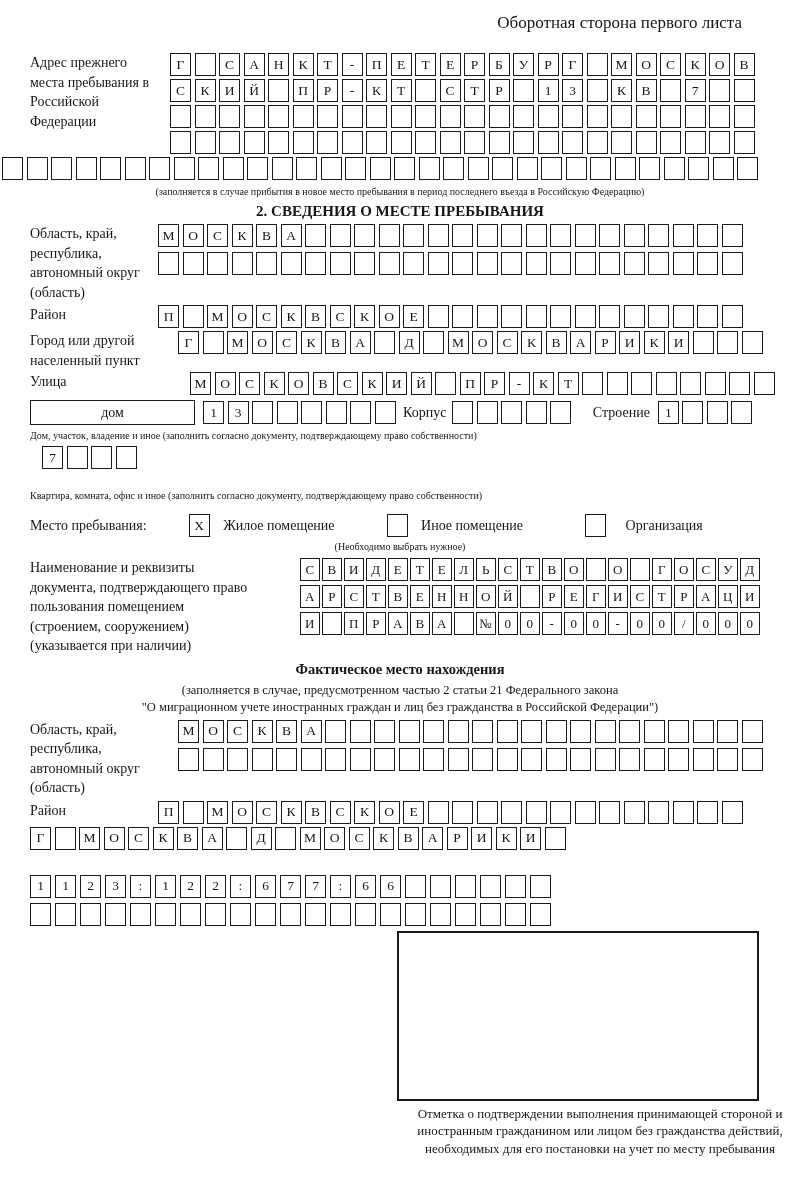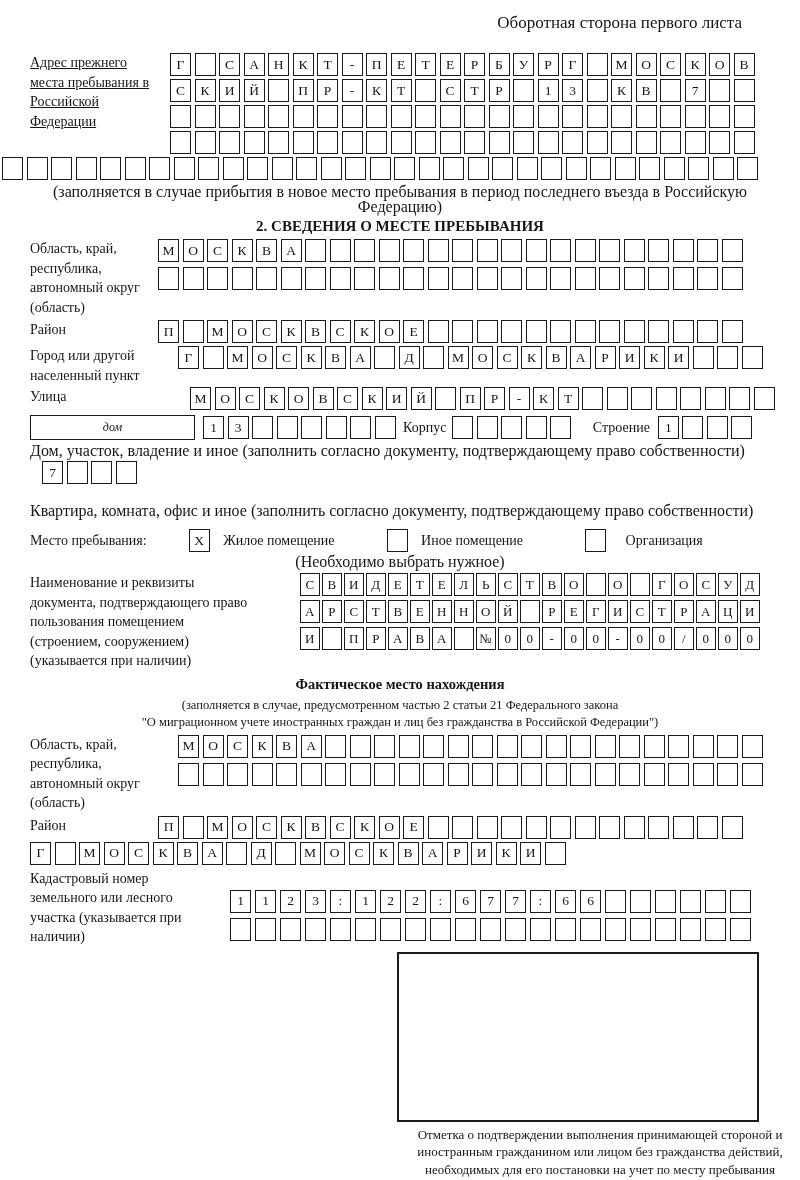--- a/index.html
+++ b/index.html
@@ -15,26 +15,26 @@
   .brow{display:flex;height:23px;}
   .cbox,.sm,.kad{
     box-sizing:border-box;height:23px;border:1.6px solid #1a1a1a;background:#fff;
     display:flex;align-items:center;justify-content:center;
     font-size:13.5px;flex:0 0 auto;
   }
   .cbox{width:21px;margin-right:3.5px;}
   .sm{width:19.5px;margin-right:2.5px;font-size:13px;}
   .kad{width:21px;margin-right:4px;}
   .longbox{box-sizing:border-box;border:1.6px solid #1a1a1a;height:25px;
-    display:flex;align-items:center;justify-content:center;font-size:12px;flex:0 0 auto;font-style:italic;}
-  .note{font-size:16px;line-height:15px;font-family:Liberation Serif, serif;}
+    display:flex;align-items:center;justify-content:center;font-size:14px;flex:0 0 auto;}
+  .note{font-size:10px;line-height:15px;font-family:Liberation Serif, serif;}
   .cnote{text-align:center;}
   .sect-title{text-align:center;font-weight:bold;font-size:15px;line-height:17px;}
   
-  .lbl-addr{width:140px;padding-right:14px;text-decoration:underline;}
+  .lbl-addr{width:140px;padding-right:14px;}
   .lbl-reg{width:128px;padding-right:14px;}
   .lbl-short{width:128px;}
   .lbl-city{width:148px;}
   .lbl-doc{width:270px;padding-right:50px;}
   .lbl-reg2{width:148px;}
   .lbl-city2{width:200px;}
   .lbl-kad{width:200px;padding-right:22px;}
   
   .mt{margin-top:4px;}
   .addr-grid{margin-top:22px;}
@@ -594,21 +594,20 @@
       <span class="cbox">А</span>
       <span class="cbox">Р</span>
       <span class="cbox">И</span>
       <span class="cbox">К</span>
       <span class="cbox">И</span>
       <span class="cbox"></span>
     </div>
 </div>
 
 <div class="frow" style="margin-top:4px;">
-  <div class="flabel lbl-kad">Кадастровый номер земельного или лесного участка (указывается при наличии)</div>
   <div class="rows kad-offset" style="gap:5px;">
     <div class="brow">
         <span class="kad">1</span>
         <span class="kad">1</span>
         <span class="kad">2</span>
         <span class="kad">3</span>
         <span class="kad">:</span>
         <span class="kad">1</span>
         <span class="kad">2</span>
         <span class="kad">2</span>

